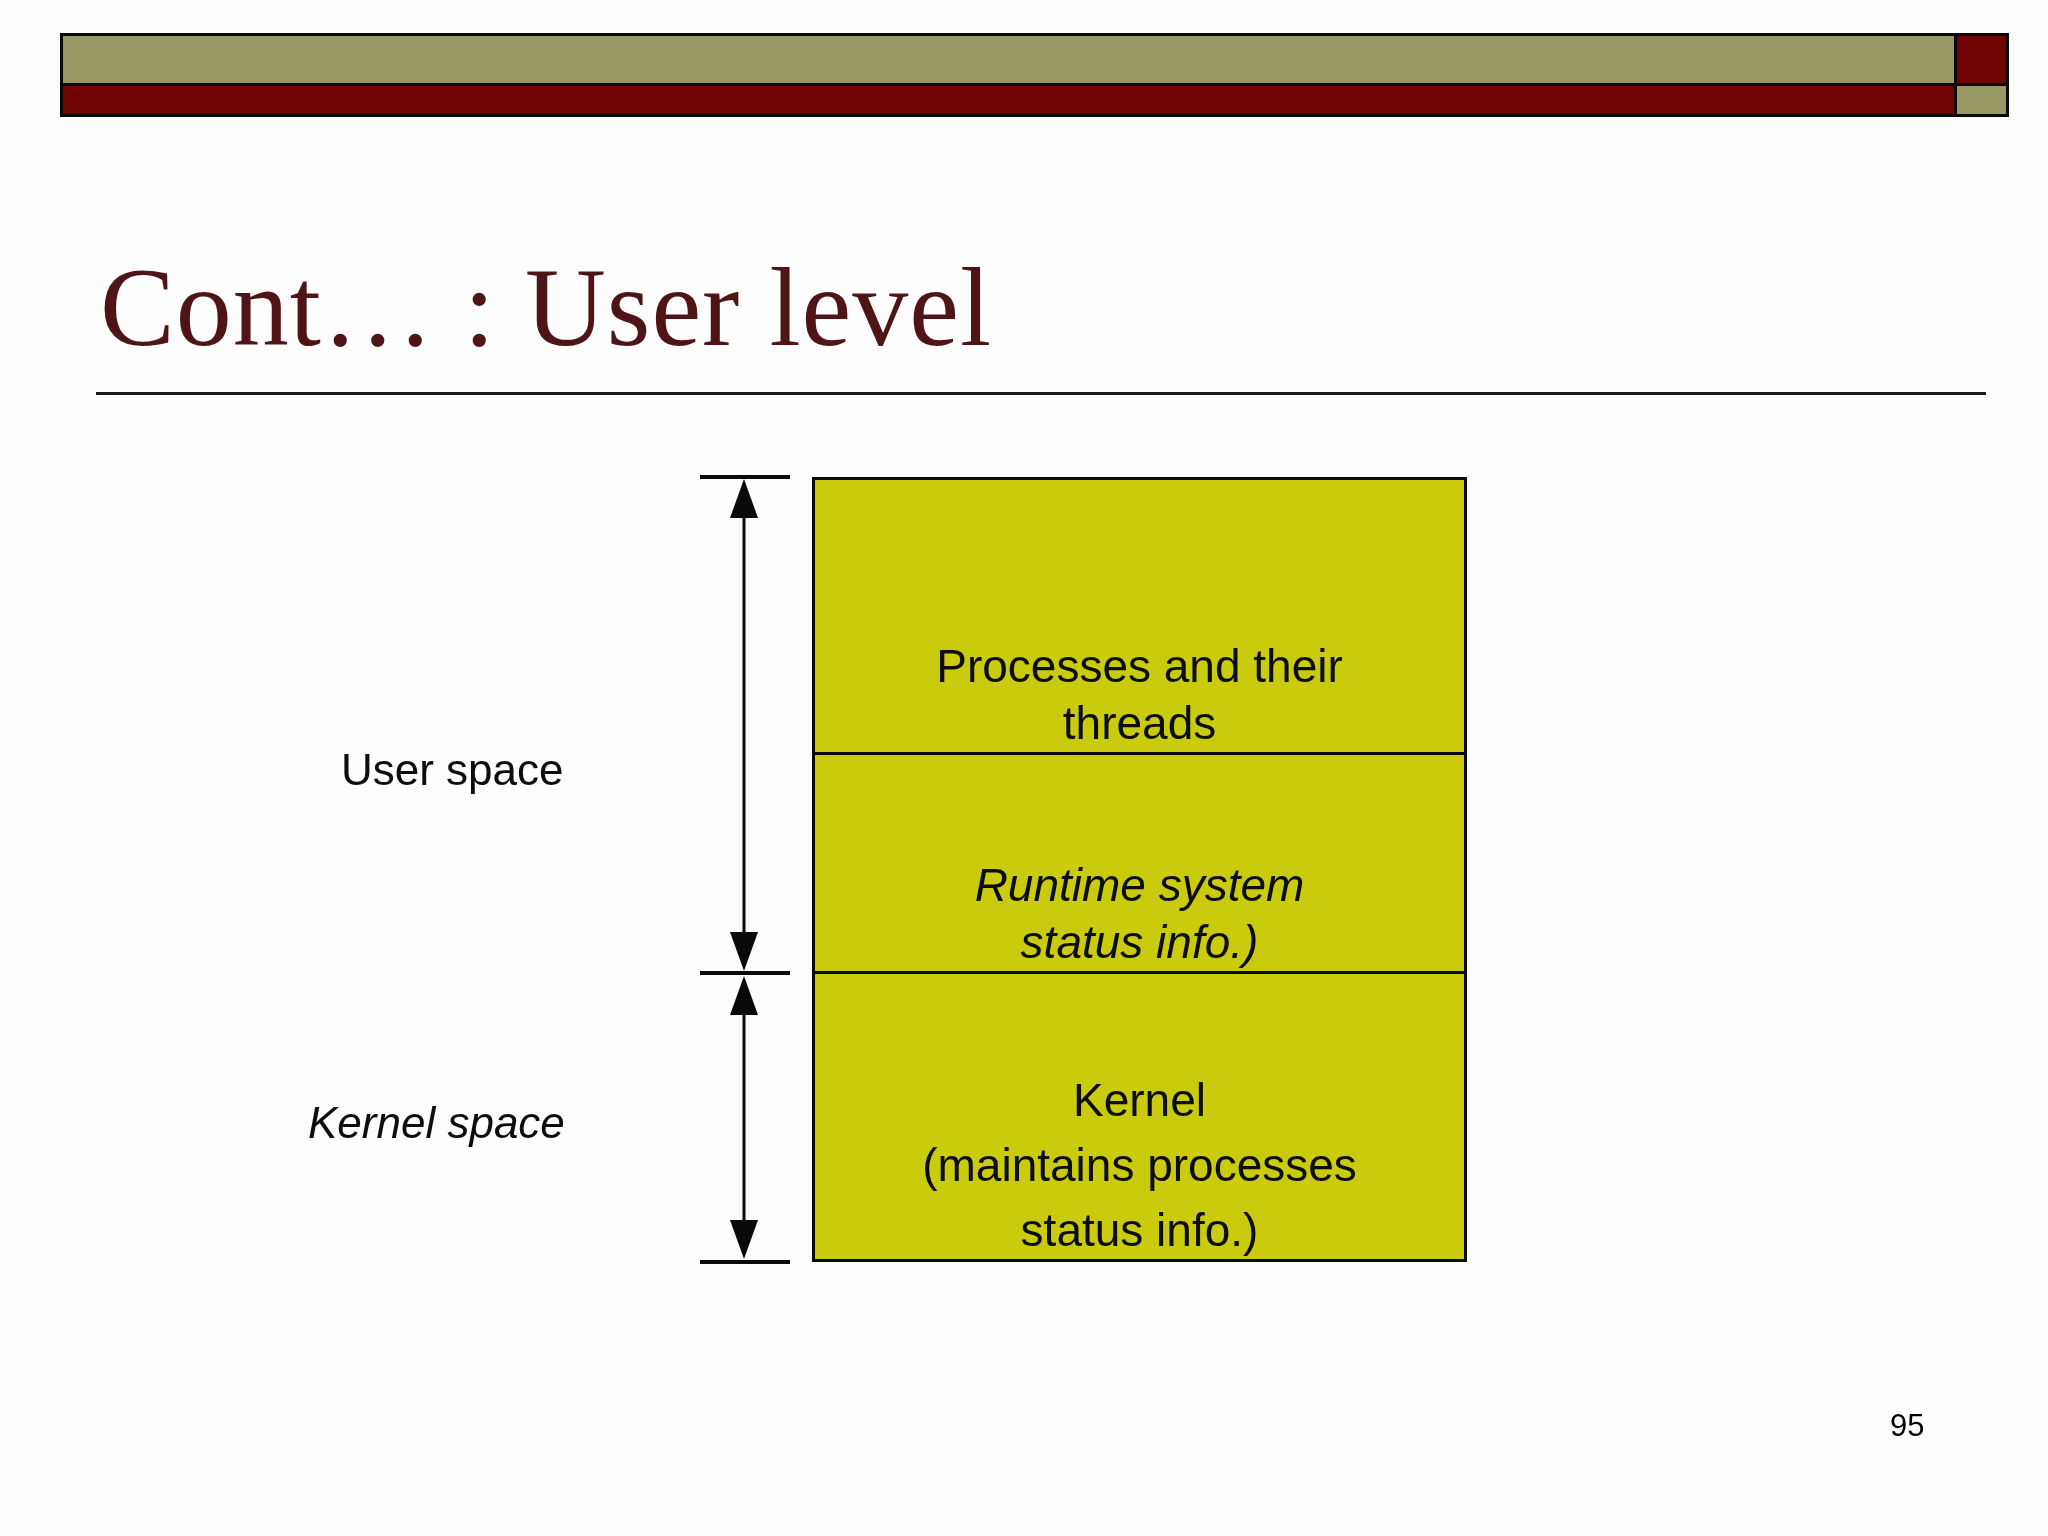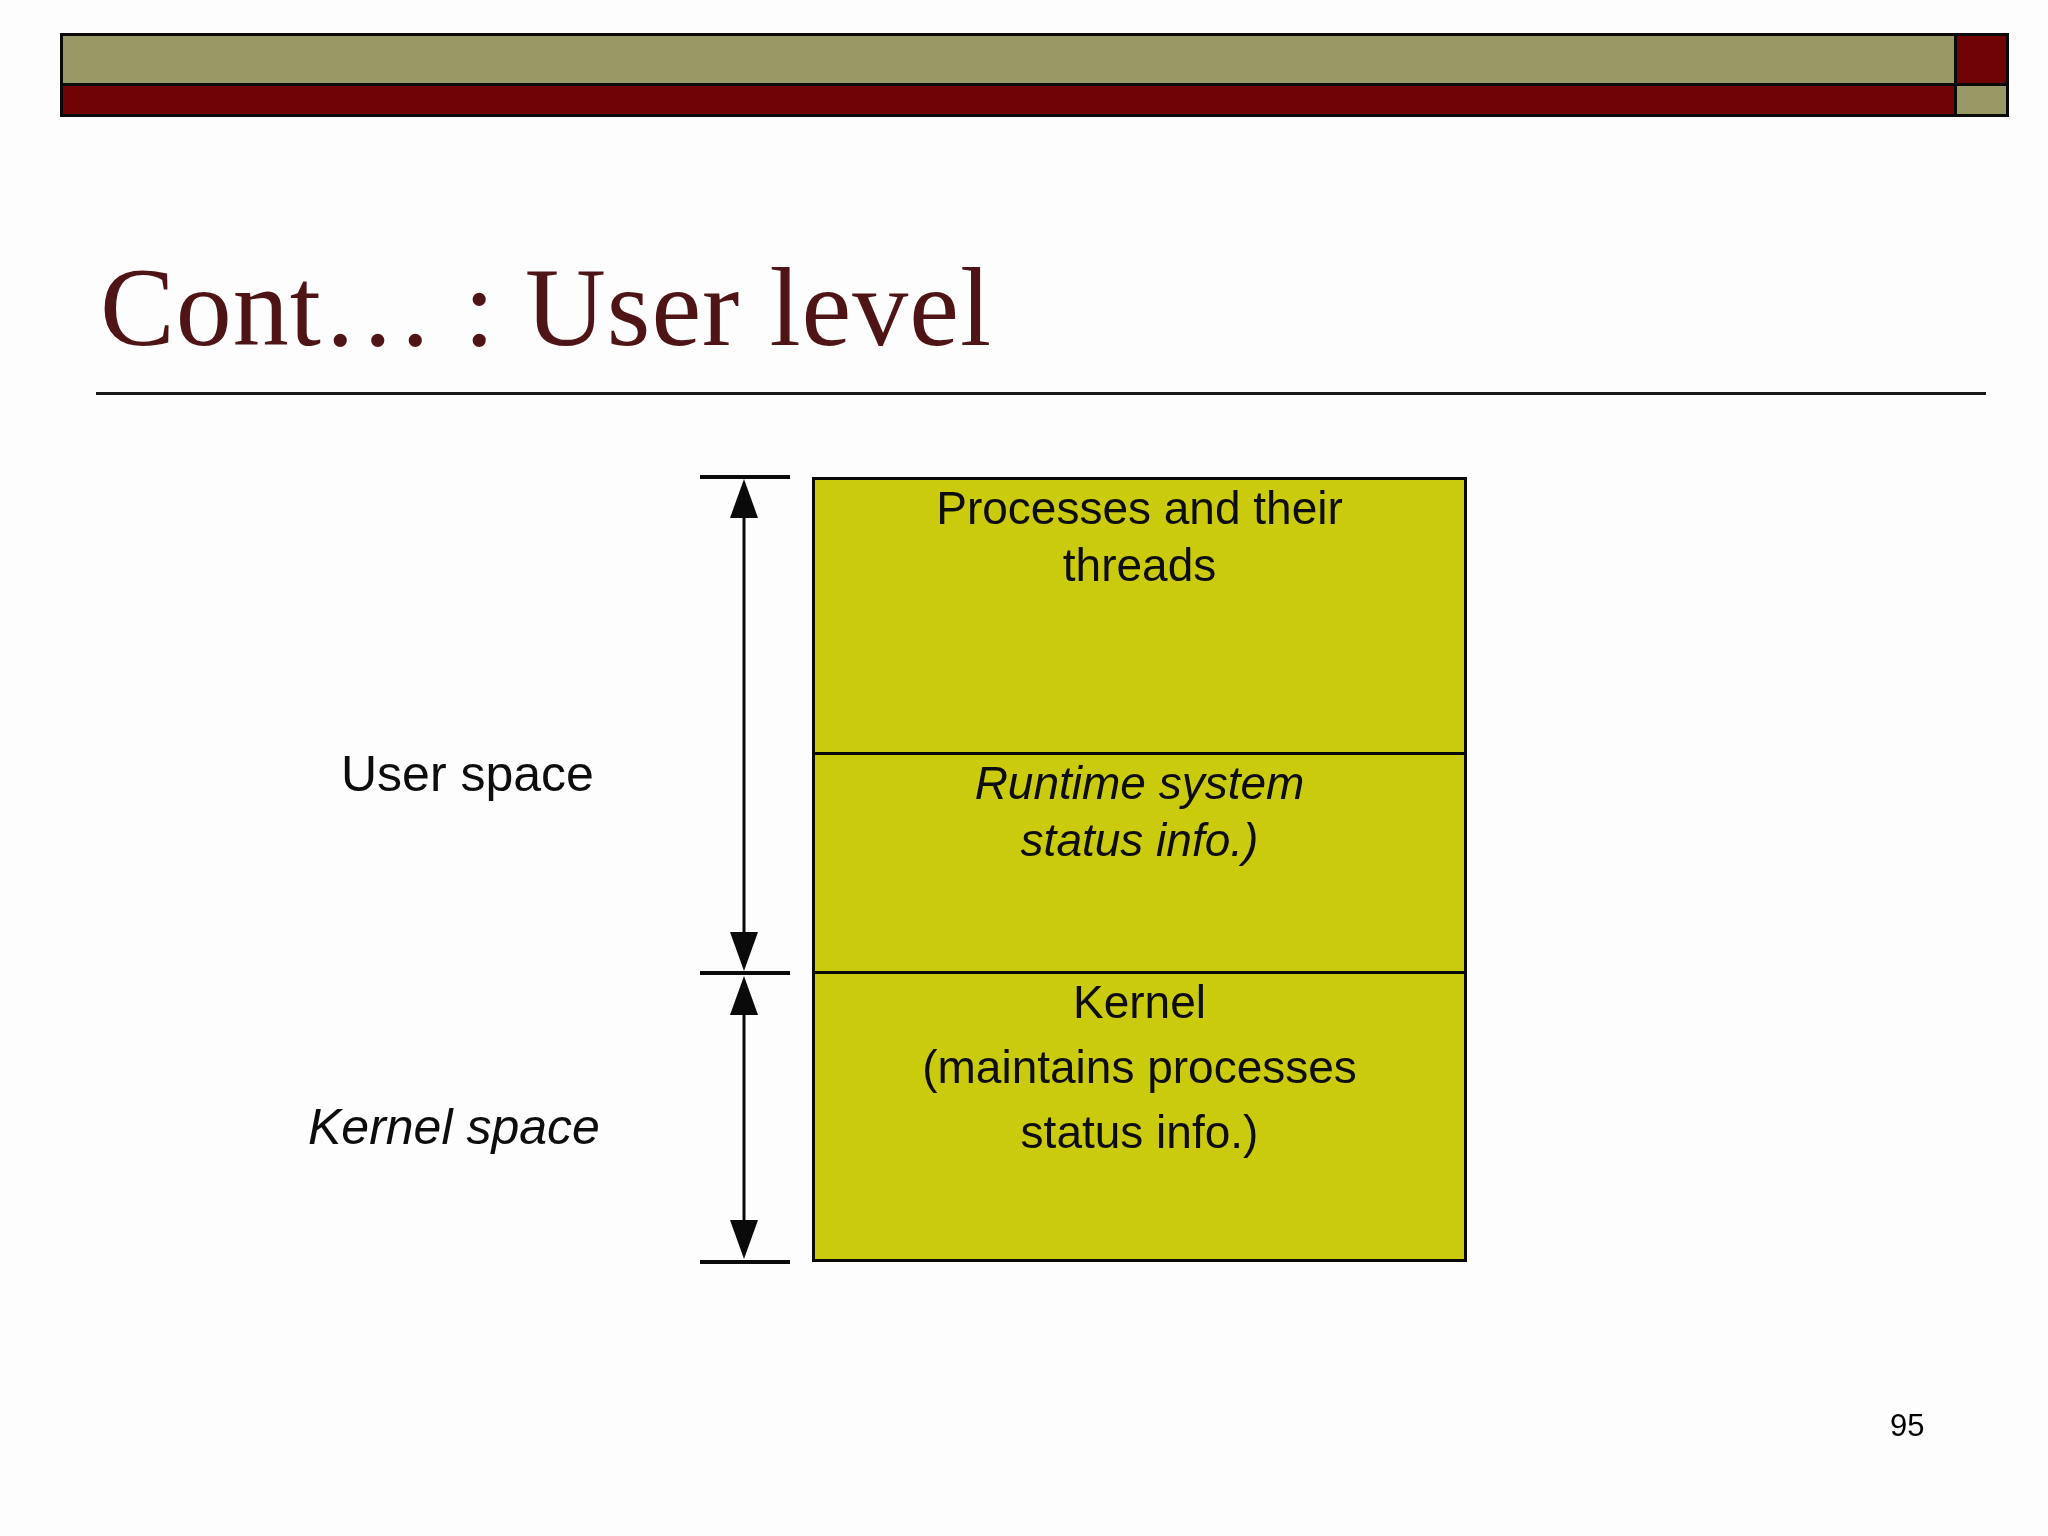--- a/index.html
+++ b/index.html
@@ -61,21 +61,21 @@
     border: 3px solid #0a0a0a;
     background: var(--box-fill);
     display: flex;
     flex-direction: column;
   }
   .box-section {
     box-sizing: border-box;
     display: flex;
     flex-direction: column;
     align-items: center;
-    justify-content: flex-start;
+    justify-content: flex-end;
     text-align: center;
     font-size: 46px;
     line-height: 57px;
     color: #0d0d0d;
   }
   .box-section-processes { height: 273px; }
   .box-section-runtime   { height: 220px; border-top: 3px solid #0a0a0a; font-style: italic; }
   .box-section-kernel    { height: 289px; border-top: 3px solid #0a0a0a; gap: 8px; }
 
   
@@ -83,21 +83,21 @@
     position: absolute;
     left: 690px;
     top: 470px;
     width: 110px;
     height: 800px;
   }
 
   
   .space-label {
     position: absolute;
-    font-size: 50px;
+    font-size: 44px;
     color: #0d0d0d;
     white-space: nowrap;
   }
   .user-space-label   { left: 341px; top: 745px;  }
   .kernel-space-label { left: 308px; top: 1098px; font-style: italic; }
 
   
   .page-number {
     position: absolute;
     left: 1890px;

